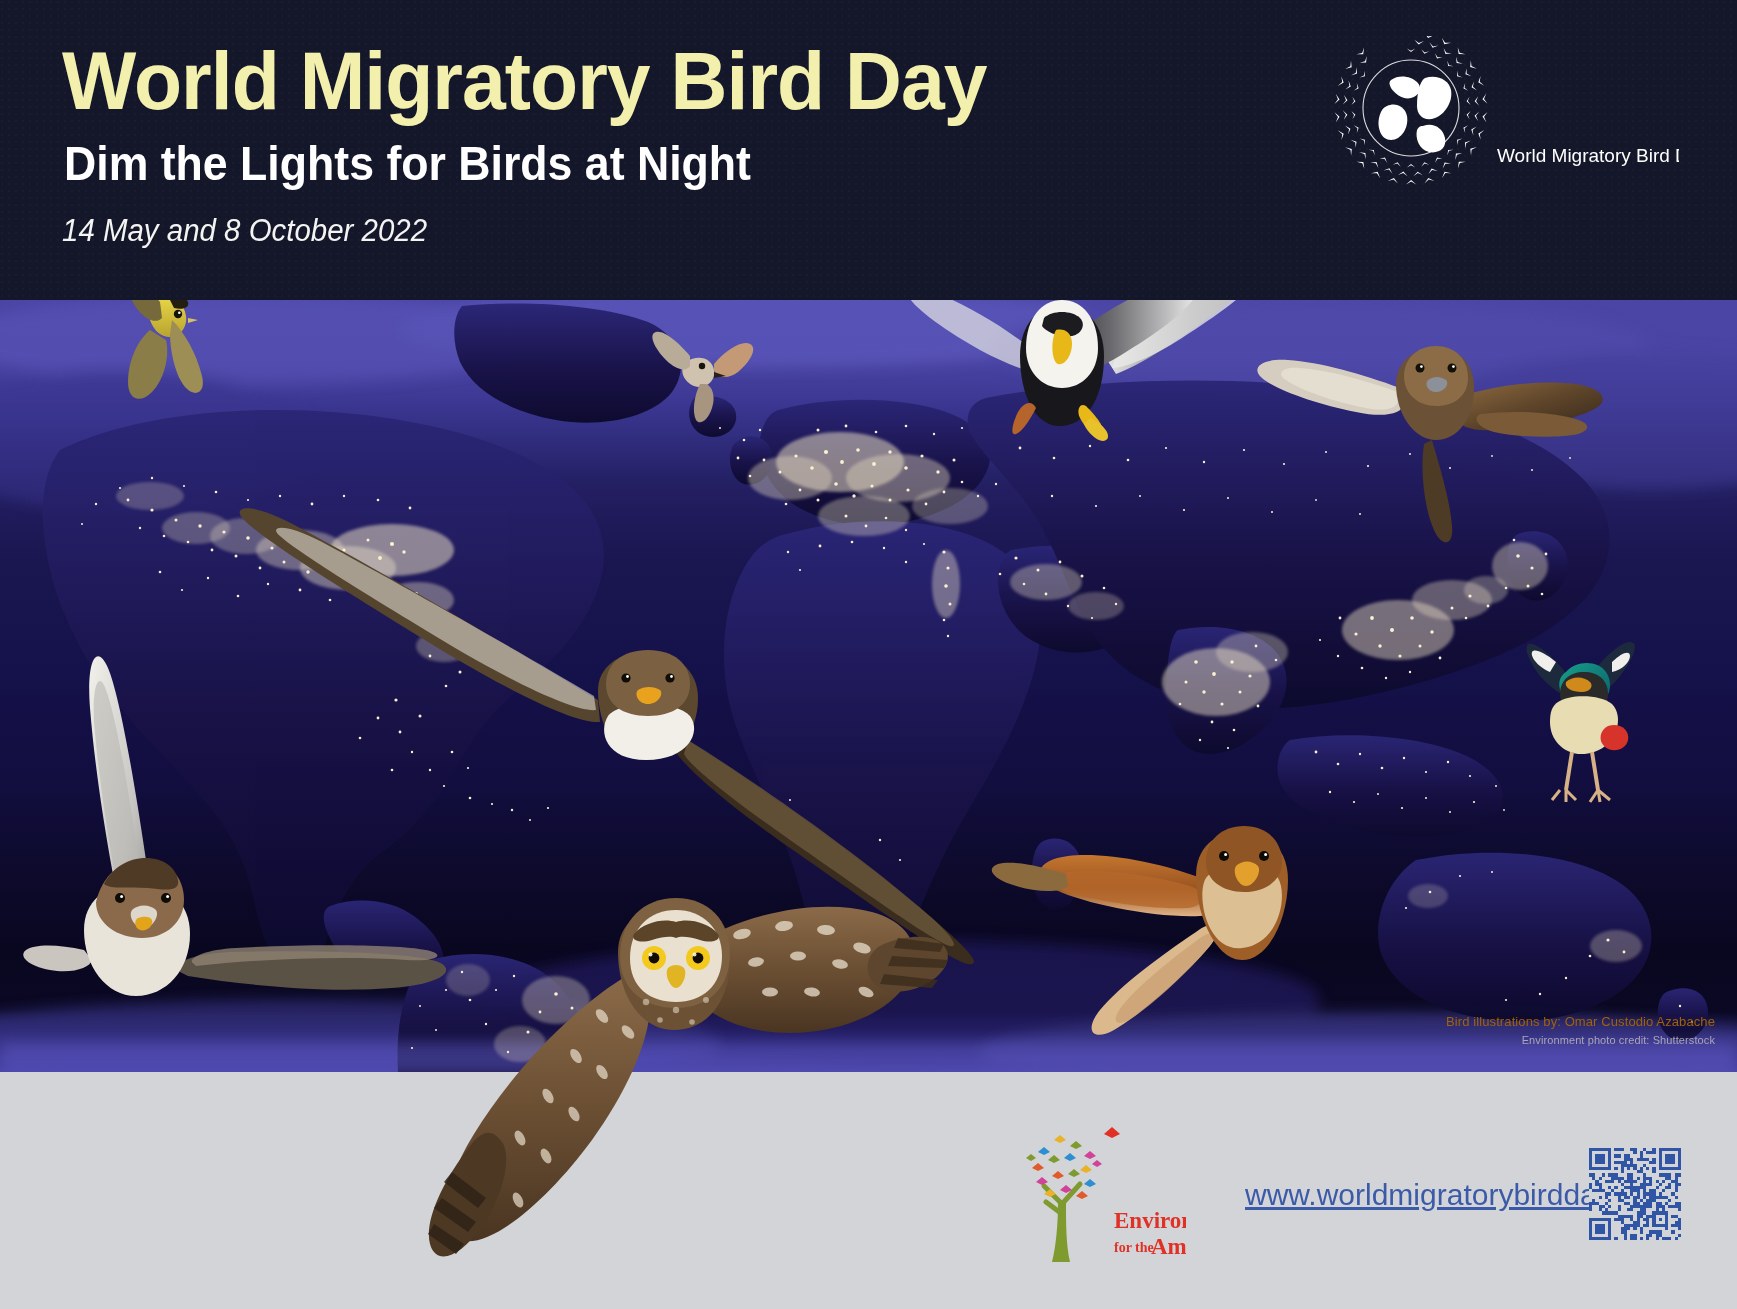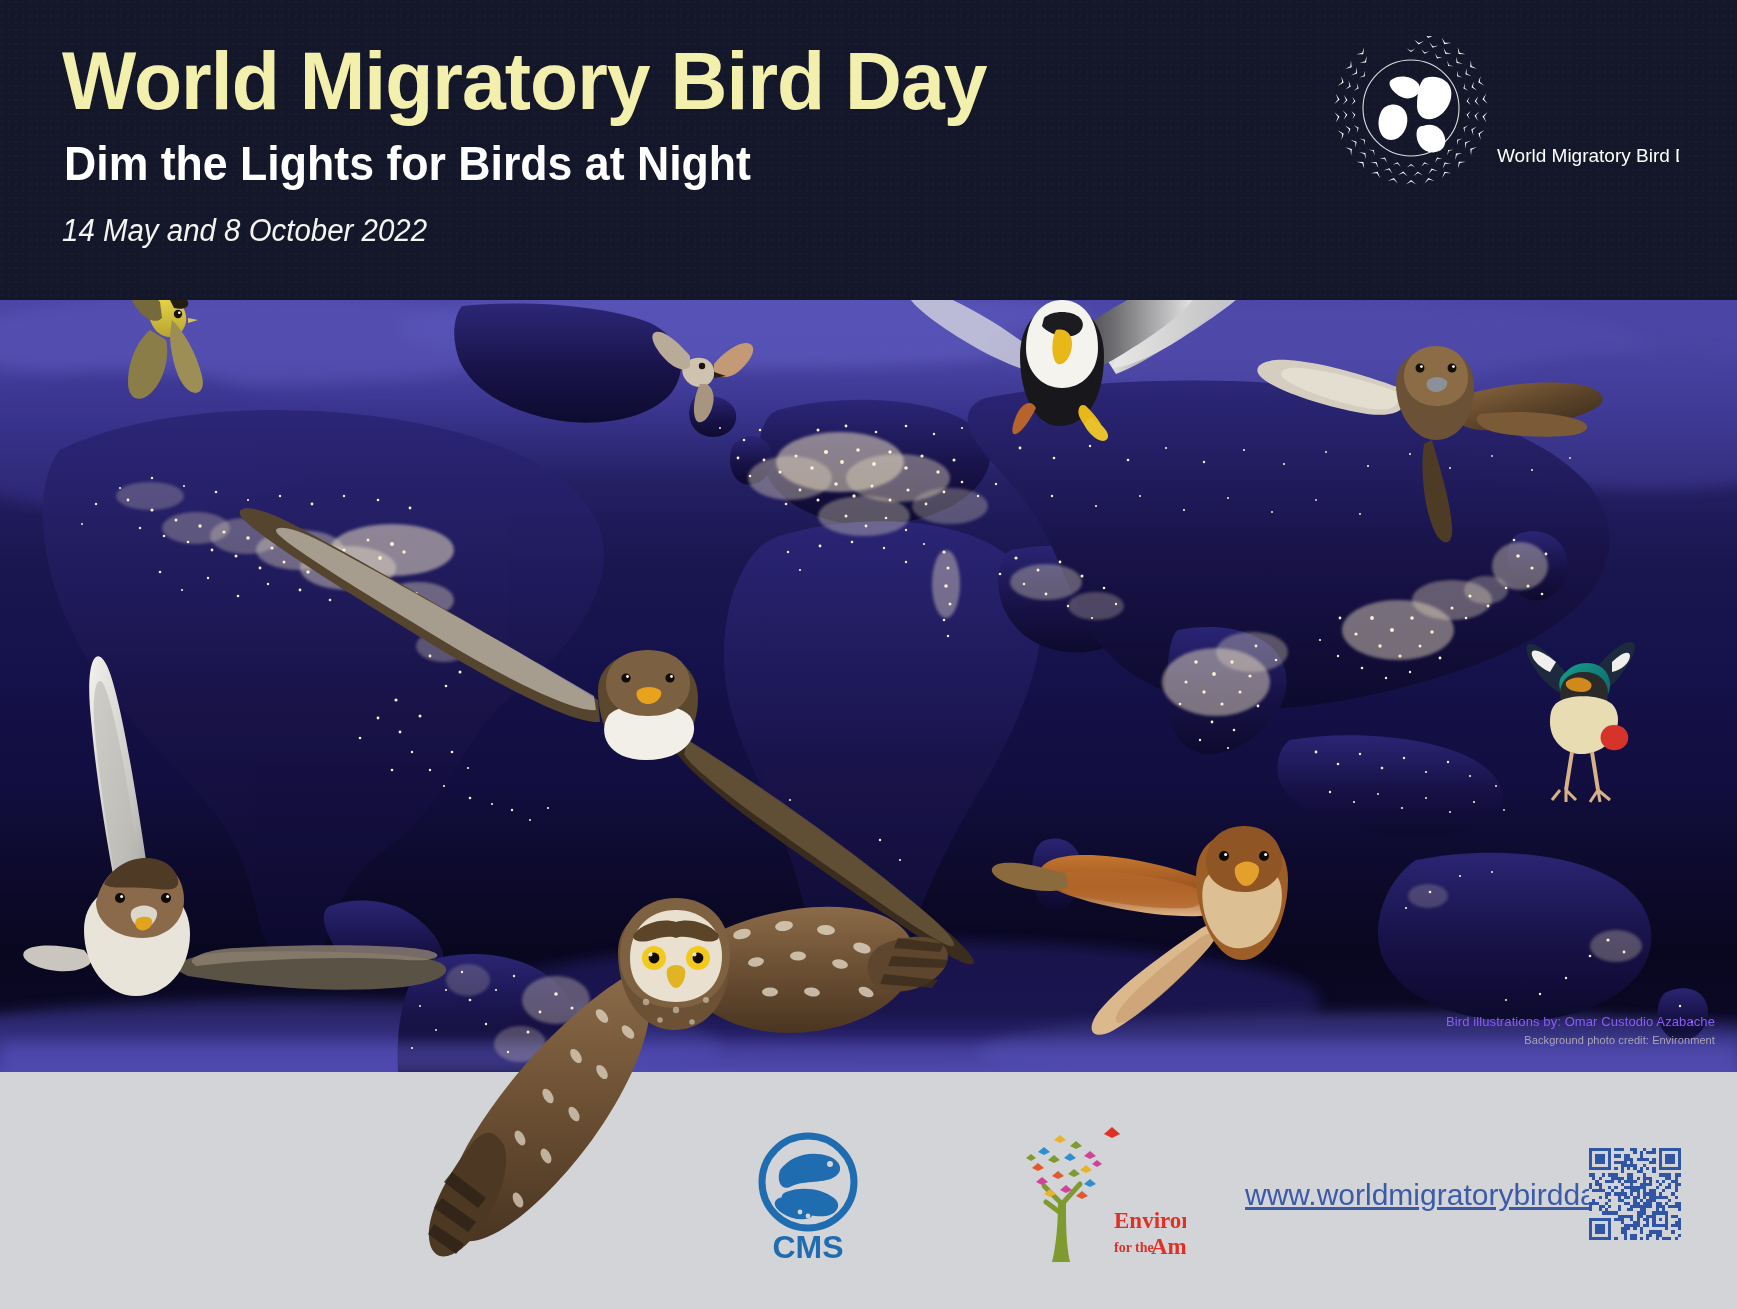--- a/index.html
+++ b/index.html
@@ -117,21 +117,21 @@
   #credits {
     position: absolute;
     right: 22px;
     top: 1012px;
     text-align: right;
     z-index: 35;
     line-height: 1.5;
   }
   #credit-illustrations {
     font-size: 13px;
-    color: #8b5cf6;
+    color: #a16207;
     letter-spacing: 0.1px;
     display: block;
   }
   #credit-photo {
     font-size: 11px;
     color: #a9a6b6;
     letter-spacing: 0.1px;
     display: block;
   }
 
@@ -976,40 +976,26 @@
             <circle cx="706" cy="1000" r="3"></circle>
           <circle cx="660" cy="1020" r="2.8"></circle>
             <circle cx="692" cy="1022" r="2.8"></circle>
         </g>
       </g>
     </svg>
   </div>
 
   <div id="credits">
     <span id="credit-illustrations">Bird illustrations by: Omar Custodio Azabache</span>
-    <span id="credit-photo">Background photo credit: Environment</span>
+    <span id="credit-photo">Environment photo credit: Shutterstock</span>
   </div>
 
   <div id="footer">
     <div class="logo-row">
 
-      <div id="logo-cms">
-        <svg width="124" height="132" viewBox="0 0 124 132" aria-hidden="true">
-          <g fill="#1f6cb0">
-            <circle cx="62" cy="52" r="46" fill="none" stroke="#1f6cb0" stroke-width="7"></circle>
-            <path d="M34,40 C44,26 64,20 82,26 C94,30 98,40 90,46 C80,54 58,50 46,56 C36,62 30,52 34,40 Z"></path>
-            <path d="M40,62 C54,56 76,58 88,68 C96,74 92,84 80,86 C64,88 44,80 38,72 C34,66 36,64 40,62 Z"></path>
-            <ellipse cx="48" cy="78" rx="20" ry="10" transform="rotate(18 48 78)" fill="#1f6cb0"></ellipse>
-            <circle cx="84" cy="34" r="3" fill="#d3d4d8"></circle>
-            <circle cx="54" cy="82" r="2.4" fill="#d3d4d8"></circle>
-            <circle cx="62" cy="86" r="2.4" fill="#d3d4d8"></circle>
-          </g>
-          <text x="62" y="128" text-anchor="middle" font-family="'Liberation Sans',sans-serif" font-size="32" font-weight="700" fill="#1f6cb0">CMS</text>
-        </svg>
-      </div>
 
 
       <div id="logo-efta">
         <svg width="168" height="142" viewBox="0 0 168 142" aria-hidden="true">
 
           <path d="M40,78 C40,100 38,122 34,138 L52,138 C48,120 48,100 48,78 Z" fill="#7f9a2e"></path>
           <path d="M44,80 L26,62 M44,80 L62,60 M44,90 L28,78" stroke="#7f9a2e" stroke-width="5" fill="none" stroke-linecap="round"></path>
 
           <g>
             <path d="M20,28 l6,-5 l6,5 l-6,3 z" fill="#2d8fd0"></path>

